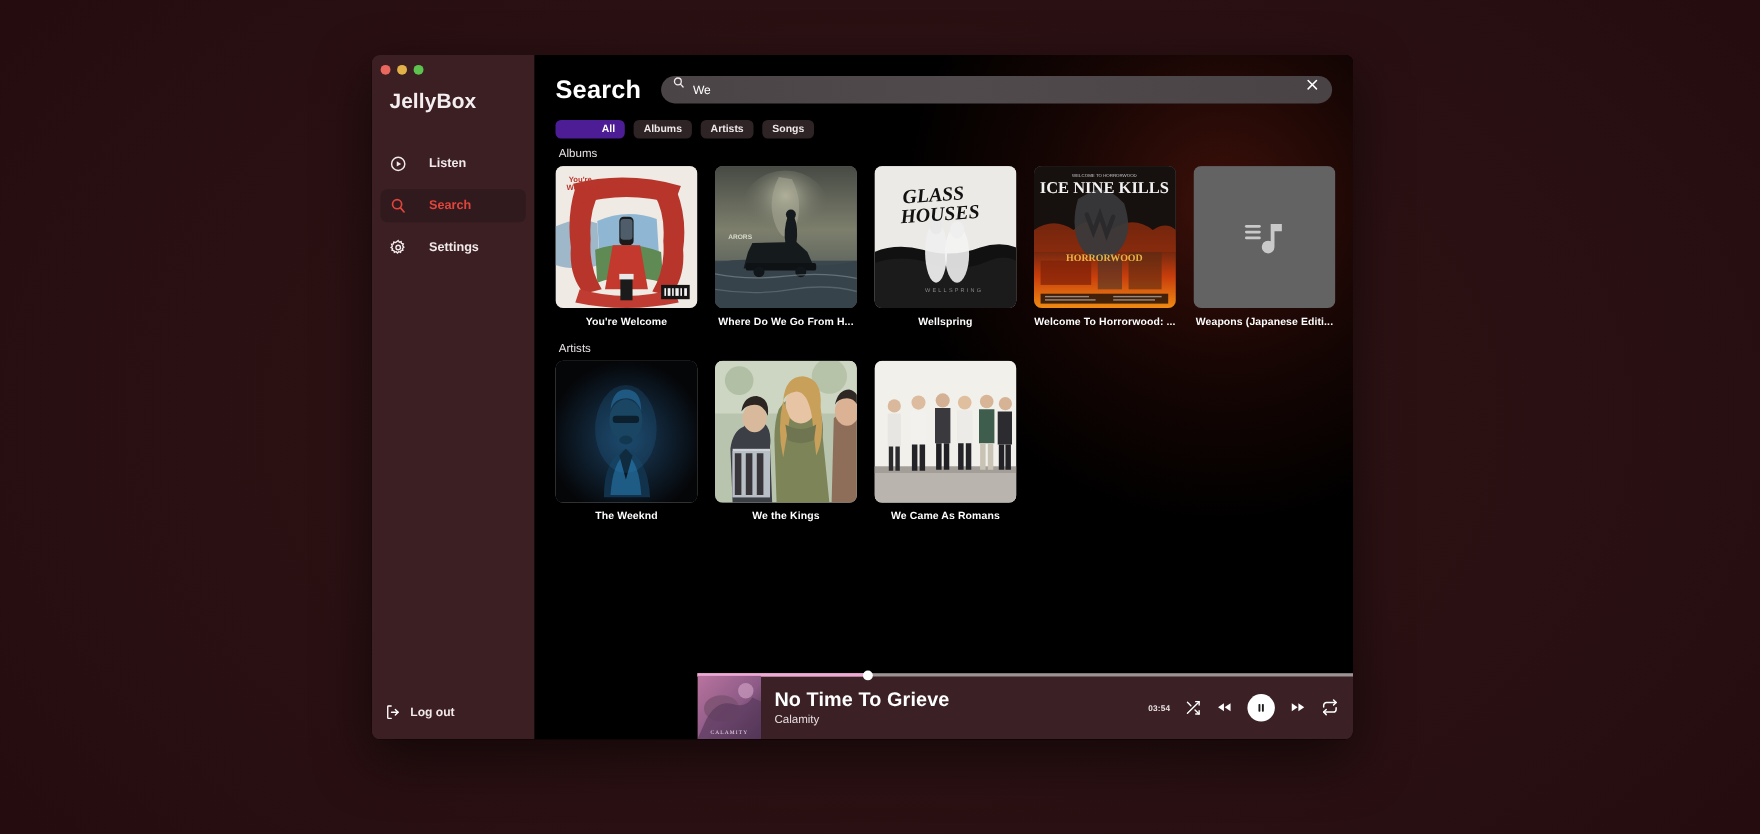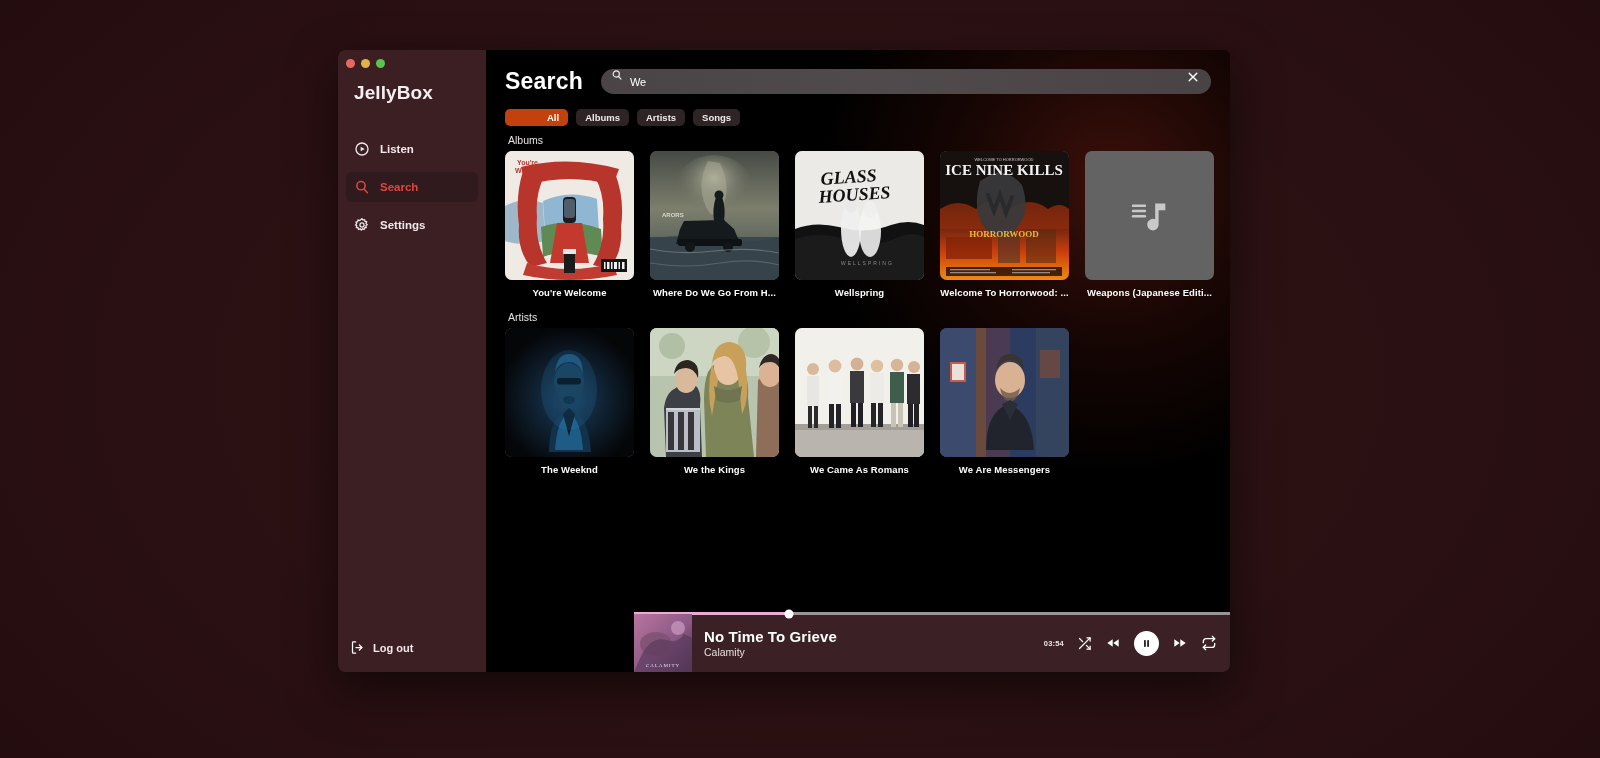--- a/index.html
+++ b/index.html
@@ -65,21 +65,21 @@
   .nav {
     margin-top: 30px;
     padding: 0 8px;
     display: flex;
     flex-direction: column;
     gap: 8px;
   }
   .nav-item {
     display: flex;
     align-items: center;
-    gap: 10px;
+    gap: 20px;
     height: 30px;
     padding: 0 8px;
     border-radius: 6px;
     color: #f0e8ea;
     font-size: 11.5px;
     font-weight: 600;
     cursor: pointer;
   }
   .nav-item.active {
     background: #301a1d;
@@ -242,21 +242,21 @@
     cursor: pointer;
   }
   .np-art {
     width: 58px; height: 58px;
     margin-left: 0;
     flex: 0 0 58px;
     overflow: hidden;
     position: relative;
   }
   .np-meta { margin-left: 12px; min-width: 0; }
-  .np-title { color: #fff; font-size: 15px; font-weight: 700; letter-spacing: .1px; text-align: center; }
+  .np-title { color: #fff; font-size: 18px; font-weight: 700; letter-spacing: .1px; text-align: center; }
   .np-sub   { color: #e6dde0; font-size: 10.5px; font-weight: 400; margin-top: 1px; }
 
   .controls {
     margin-left: auto;
     margin-right: 13px;
     display: flex;
     align-items: center;
     gap: 13px;
     text-align: right;
   }
@@ -351,21 +351,21 @@
             <span class="search-clear">
               <svg viewBox="0 0 24 24" width="14" height="14" fill="none" stroke="#fff" stroke-width="2.4" stroke-linecap="round">
                 <line x1="5.5" y1="5.5" x2="18.5" y2="18.5"></line>
                 <line x1="18.5" y1="5.5" x2="5.5" y2="18.5"></line>
               </svg>
             </span>
           </div>
         </div>
 
         <div class="filters">
-          <div class="pill selected" style="background: #c2410c; padding-left: 42px;">All</div>
+          <div class="pill selected" style="background: #4c1d95; padding-left: 42px;">All</div>
           <div class="pill">Albums</div>
           <div class="pill">Artists</div>
           <div class="pill">Songs</div>
         </div>
 
         <div class="section-label">Albums</div>
         <div class="grid">
 
           <div class="card album">
             <div class="art">
@@ -590,40 +590,20 @@
                     <path d="M0 14 h13 v30 h-13z" fill="#2c2c30"></path>
                     <path d="M1 44 h5 v23 h-5z M7 44 h5 v23 h-5z" fill="#222226"></path>
                   </g>
                 </g>
               </svg>
             </div>
             <div class="card-label">We Came As Romans</div>
           </div>
 
 
-          <div class="card artist">
-            <div class="art">
-              <svg viewBox="0 0 129 129" width="129" height="129">
-                <rect width="129" height="129" fill="#2c3c60"></rect>
-                <rect x="0" y="0" width="36" height="129" fill="#3b4a6d"></rect>
-                <rect x="36" y="0" width="10" height="129" fill="#6a4a3c"></rect>
-                <rect x="46" y="0" width="24" height="129" fill="#4a3a52"></rect>
-                <rect x="96" y="0" width="33" height="129" fill="#34445e"></rect>
-                <rect x="10" y="34" width="16" height="20" fill="#c85a4a"></rect>
-                <rect x="12" y="36" width="12" height="16" fill="#e8e2d8"></rect>
-                <rect x="100" y="22" width="20" height="28" fill="#7b4a3a" opacity=".7"></rect>
-                <path d="M46 122 Q46 84 68 76 Q92 84 94 122z" fill="#21242c"></path>
-                <ellipse cx="70" cy="52" rx="15" ry="18" fill="#d9b193"></ellipse>
-                <path d="M56 42 Q58 26 70 26 Q84 26 84 44 Q80 32 70 32 Q60 32 56 42z" fill="#3a3430"></path>
-                <path d="M60 60 Q70 70 80 60 Q78 72 70 74 Q62 72 60 60z" fill="#6e5a46" opacity=".8"></path>
-                <path d="M62 76 L70 92 L78 76 L70 72z" fill="#2a2e36"></path>
-              </svg>
-            </div>
-            <div class="card-label">We Are Messengers</div>
-          </div>
 
         </div>
 
       </div>
 
       <div id="player">
 
         <div id="progress">
           <div class="fill" style="width: 26%; background: rgb(240, 168, 214);"></div>
           <div class="knob" style="left: 26%;"></div>

